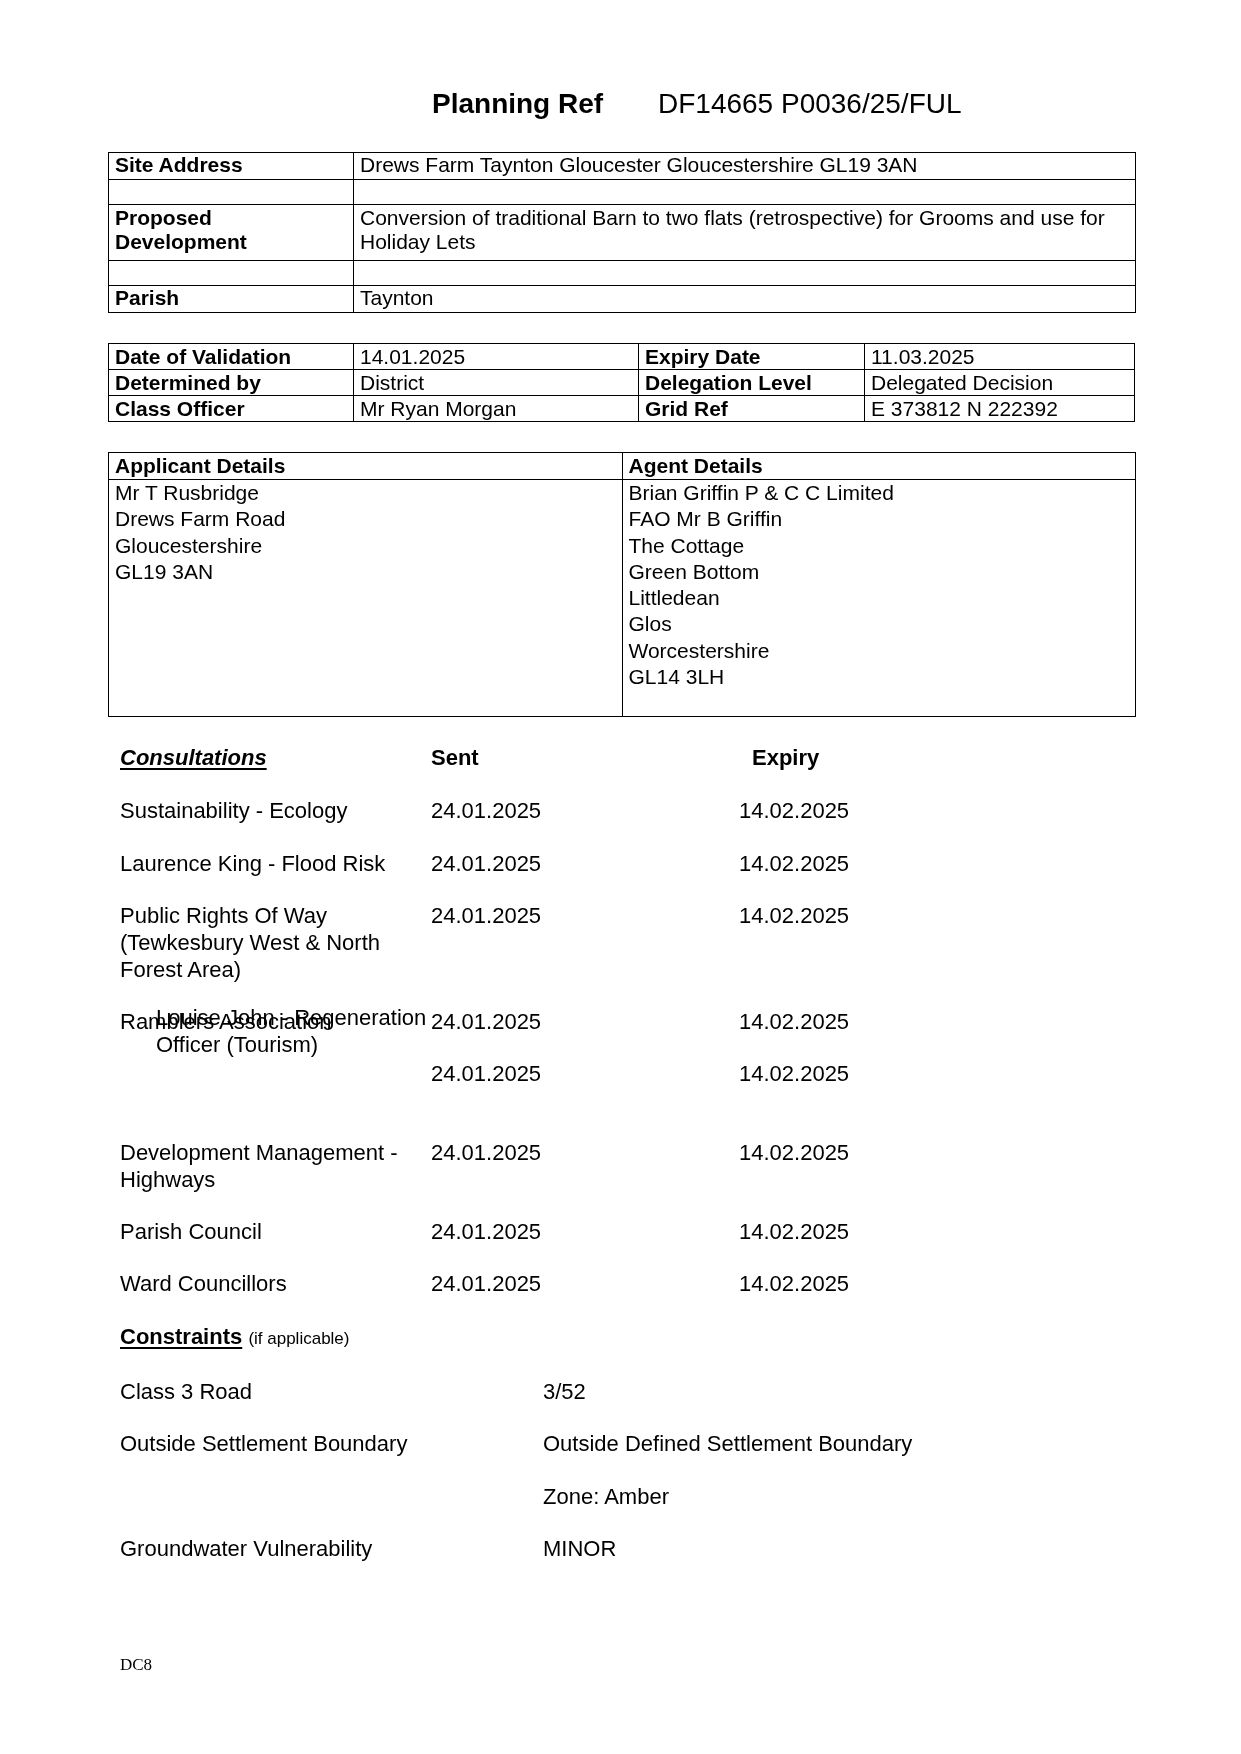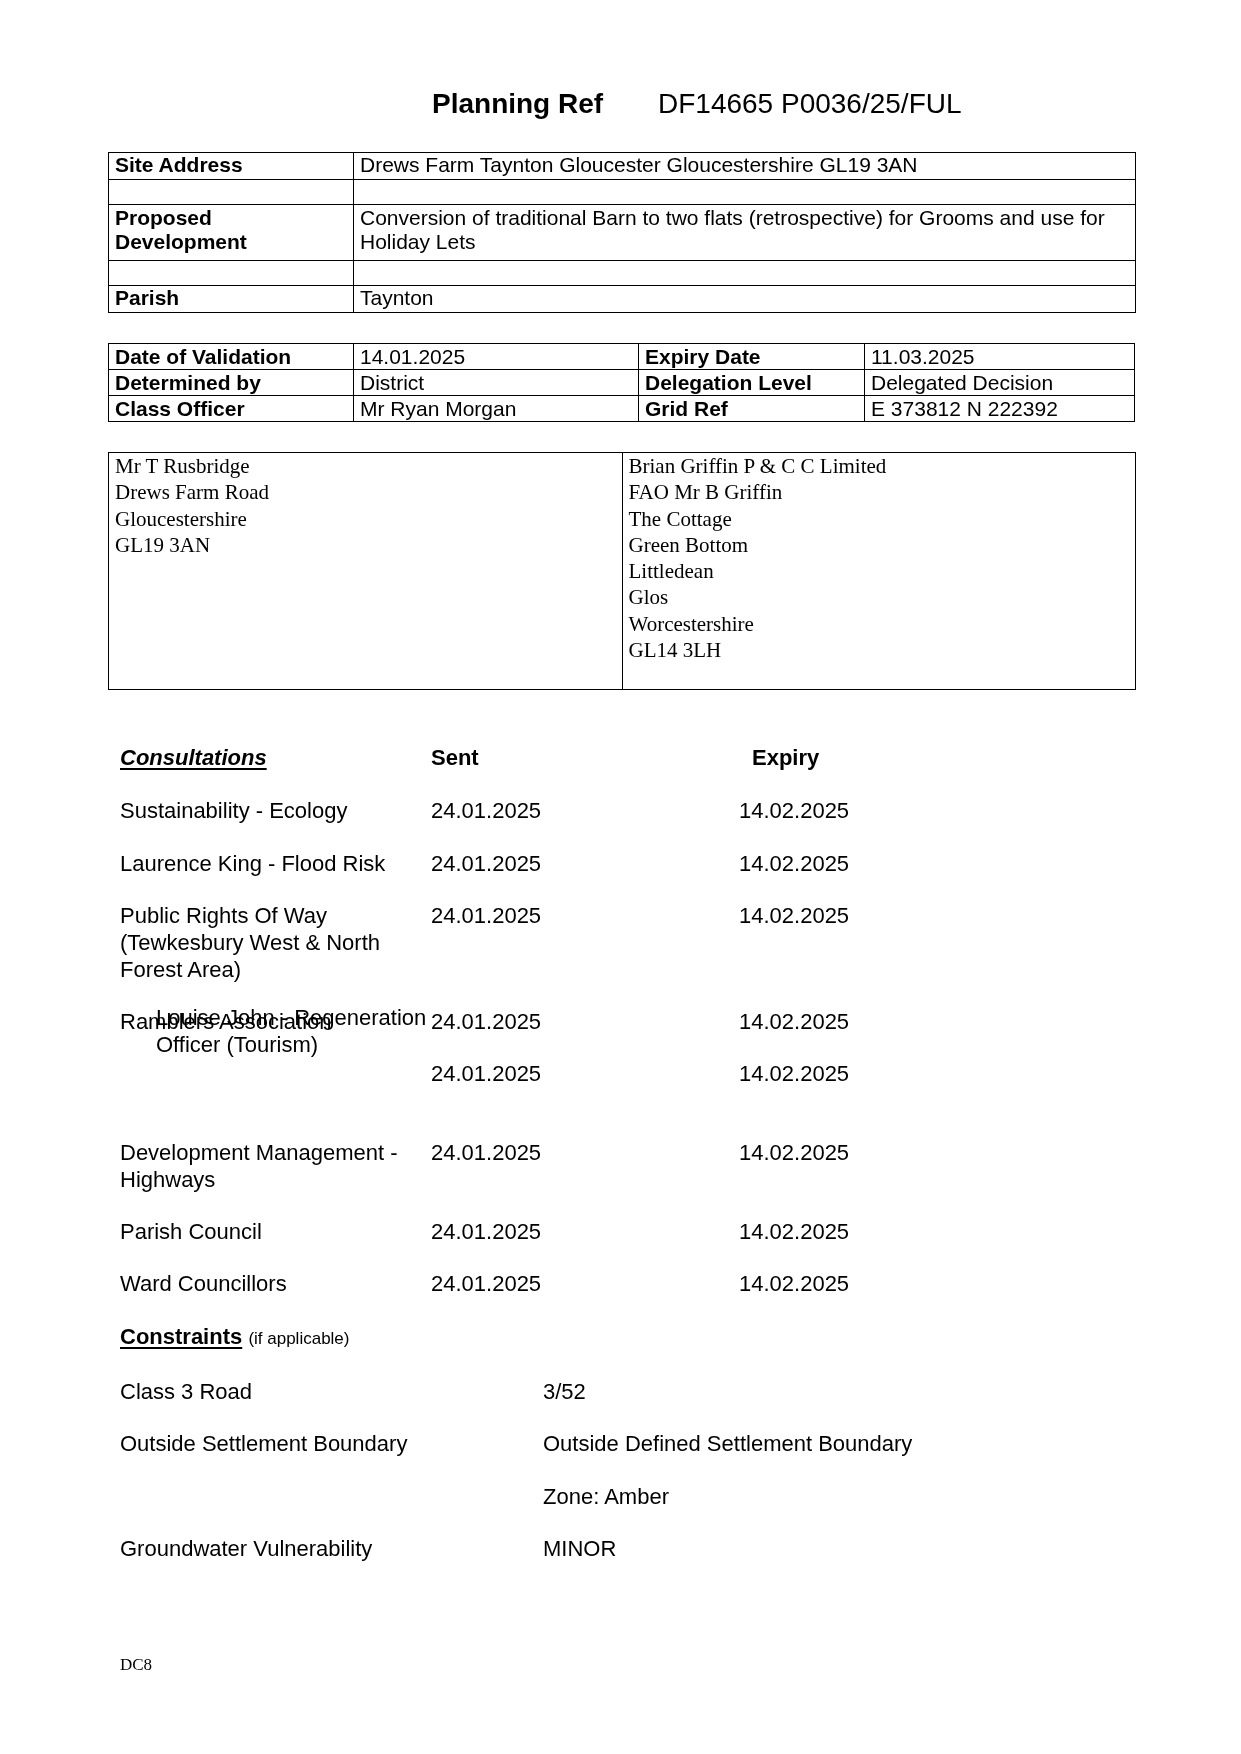--- a/index.html
+++ b/index.html
@@ -22,21 +22,21 @@
 
   #dates-table { left: 108px; top: 343px; width: 1027px; }
   #dates-table td { height: 25px; line-height: 25px; }
   #dates-table td.c1 { width: 232px; }
   #dates-table td.c2 { width: 272px; }
   #dates-table td.c3 { width: 213px; }
 
   #party-table { left: 108px; top: 452px; width: 1028px; }
   #party-table td { width: 50%; }
   #party-table tr.head td { height: 26px; line-height: 26px; }
-  #party-table tr.body td { height: 236px; line-height: 26.3px; padding-top: 0; font-family: Liberation Serif, serif; }
+  #party-table tr.body td { height: 236px; line-height: 26.3px; padding-top: 0; }
 
   .sec { font-size: 22px; line-height: 27px; }
   .sec-head { font-weight: bold; }
   .ul { text-decoration: underline; text-decoration-thickness: 2px; text-underline-offset: 3px; }
   .col-label { left: 120px; width: 300px; }
   .col-sent { left: 431px; }
   .col-expiry { left: 739px; }
   .small { font-size: 17px; font-weight: normal; text-decoration: none; }
   .con-label { left: 120px; }
   .con-value { left: 543px; }
@@ -91,20 +91,24 @@
     <td class="c1 b">Class Officer</td>
     <td class="c2">Mr Ryan Morgan</td>
     <td class="c3 b">Grid Ref</td>
     <td>E 373812 N 222392</td>
   </tr>
 </tbody>
   </table>
 
 <table class="grid" id="party-table">
   <tbody>
+      <tr class="head">
+    <td class="b">Applicant Details</td>
+    <td class="b">Agent Details</td>
+  </tr>
   <tr class="body">
     <td>
       <div>Mr T Rusbridge</div>
       <div>Drews Farm Road</div>
       <div>Gloucestershire</div>
       <div>GL19 3AN</div>
     </td>
     <td>
       <div>Brian Griffin P &amp; C C Limited</div>
       <div>FAO Mr B Griffin</div>

